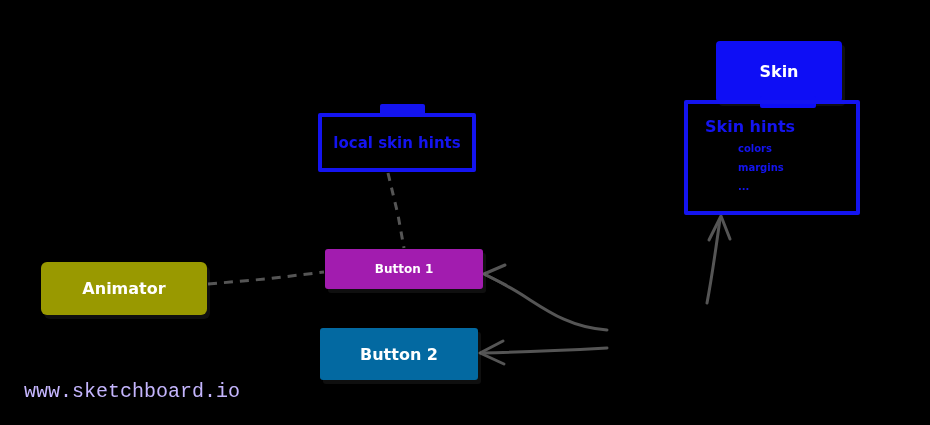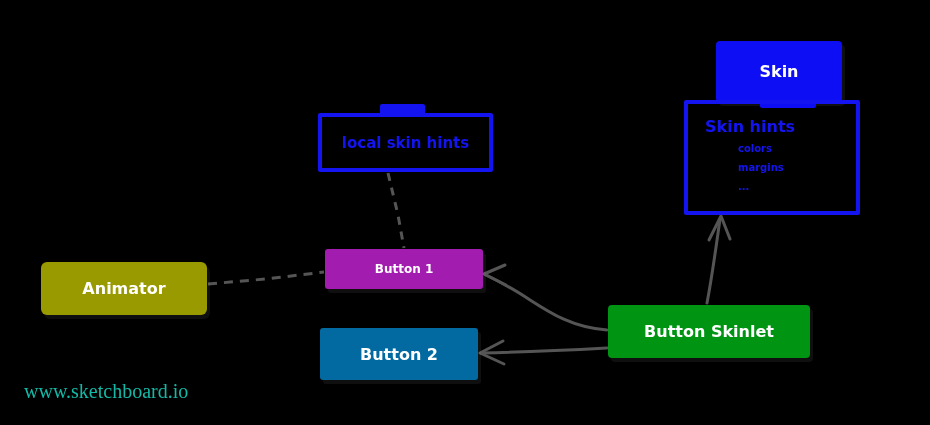--- a/index.html
+++ b/index.html
@@ -76,21 +76,21 @@
     background: #0e0ef5;
     border-radius: 2px;
   }
   
   .outline-box {
     background: transparent;
     border: 4px solid #1414f0;
     border-radius: 2px;
   }
   .node-localhints {
-    left: 318px; top: 113px; width: 175px; height: 59px;
+    left: 318px; top: 113px; width: 158px; height: 59px;
     justify-content: center;
     align-items: center;
   }
   .node-localhints .label {
     color: #1414f0;
     font-weight: bold;
     font-size: 15px;
     white-space: nowrap;
   }
   .localhints-tab {
@@ -117,23 +117,23 @@
     font-weight: bold;
     font-size: 10px;
     line-height: 1.0;
     margin-bottom: 9px;
     margin-left: 33px;
   }
   .watermark {
     position: absolute;
     left: 24px;
     top: 380px;
-    color: #14b8a6;
+    color: #c4b5fd;
     font-size: 20px;
-    font-family: Liberation Serif, serif;
+    font-family: Liberation Mono, monospace;
     letter-spacing: 0px;
     white-space: nowrap;
   }
 </style>
 </head>
 <body>
 
 <div id="canvas">
 
   <svg class="edges" viewBox="0 0 930 425">
@@ -178,19 +178,16 @@
   </div>
 
   <div class="node solid-box node-button1">
     <span>Button 1</span>
   </div>
 
   <div class="node solid-box node-button2">
     <span>Button 2</span>
   </div>
 
-  <div class="node solid-box node-skinlet">
-    <span>Button Skinlet</span>
-  </div>
 
   <div class="watermark">www.sketchboard.io</div>
 
 </div>
 
 </body></html>

